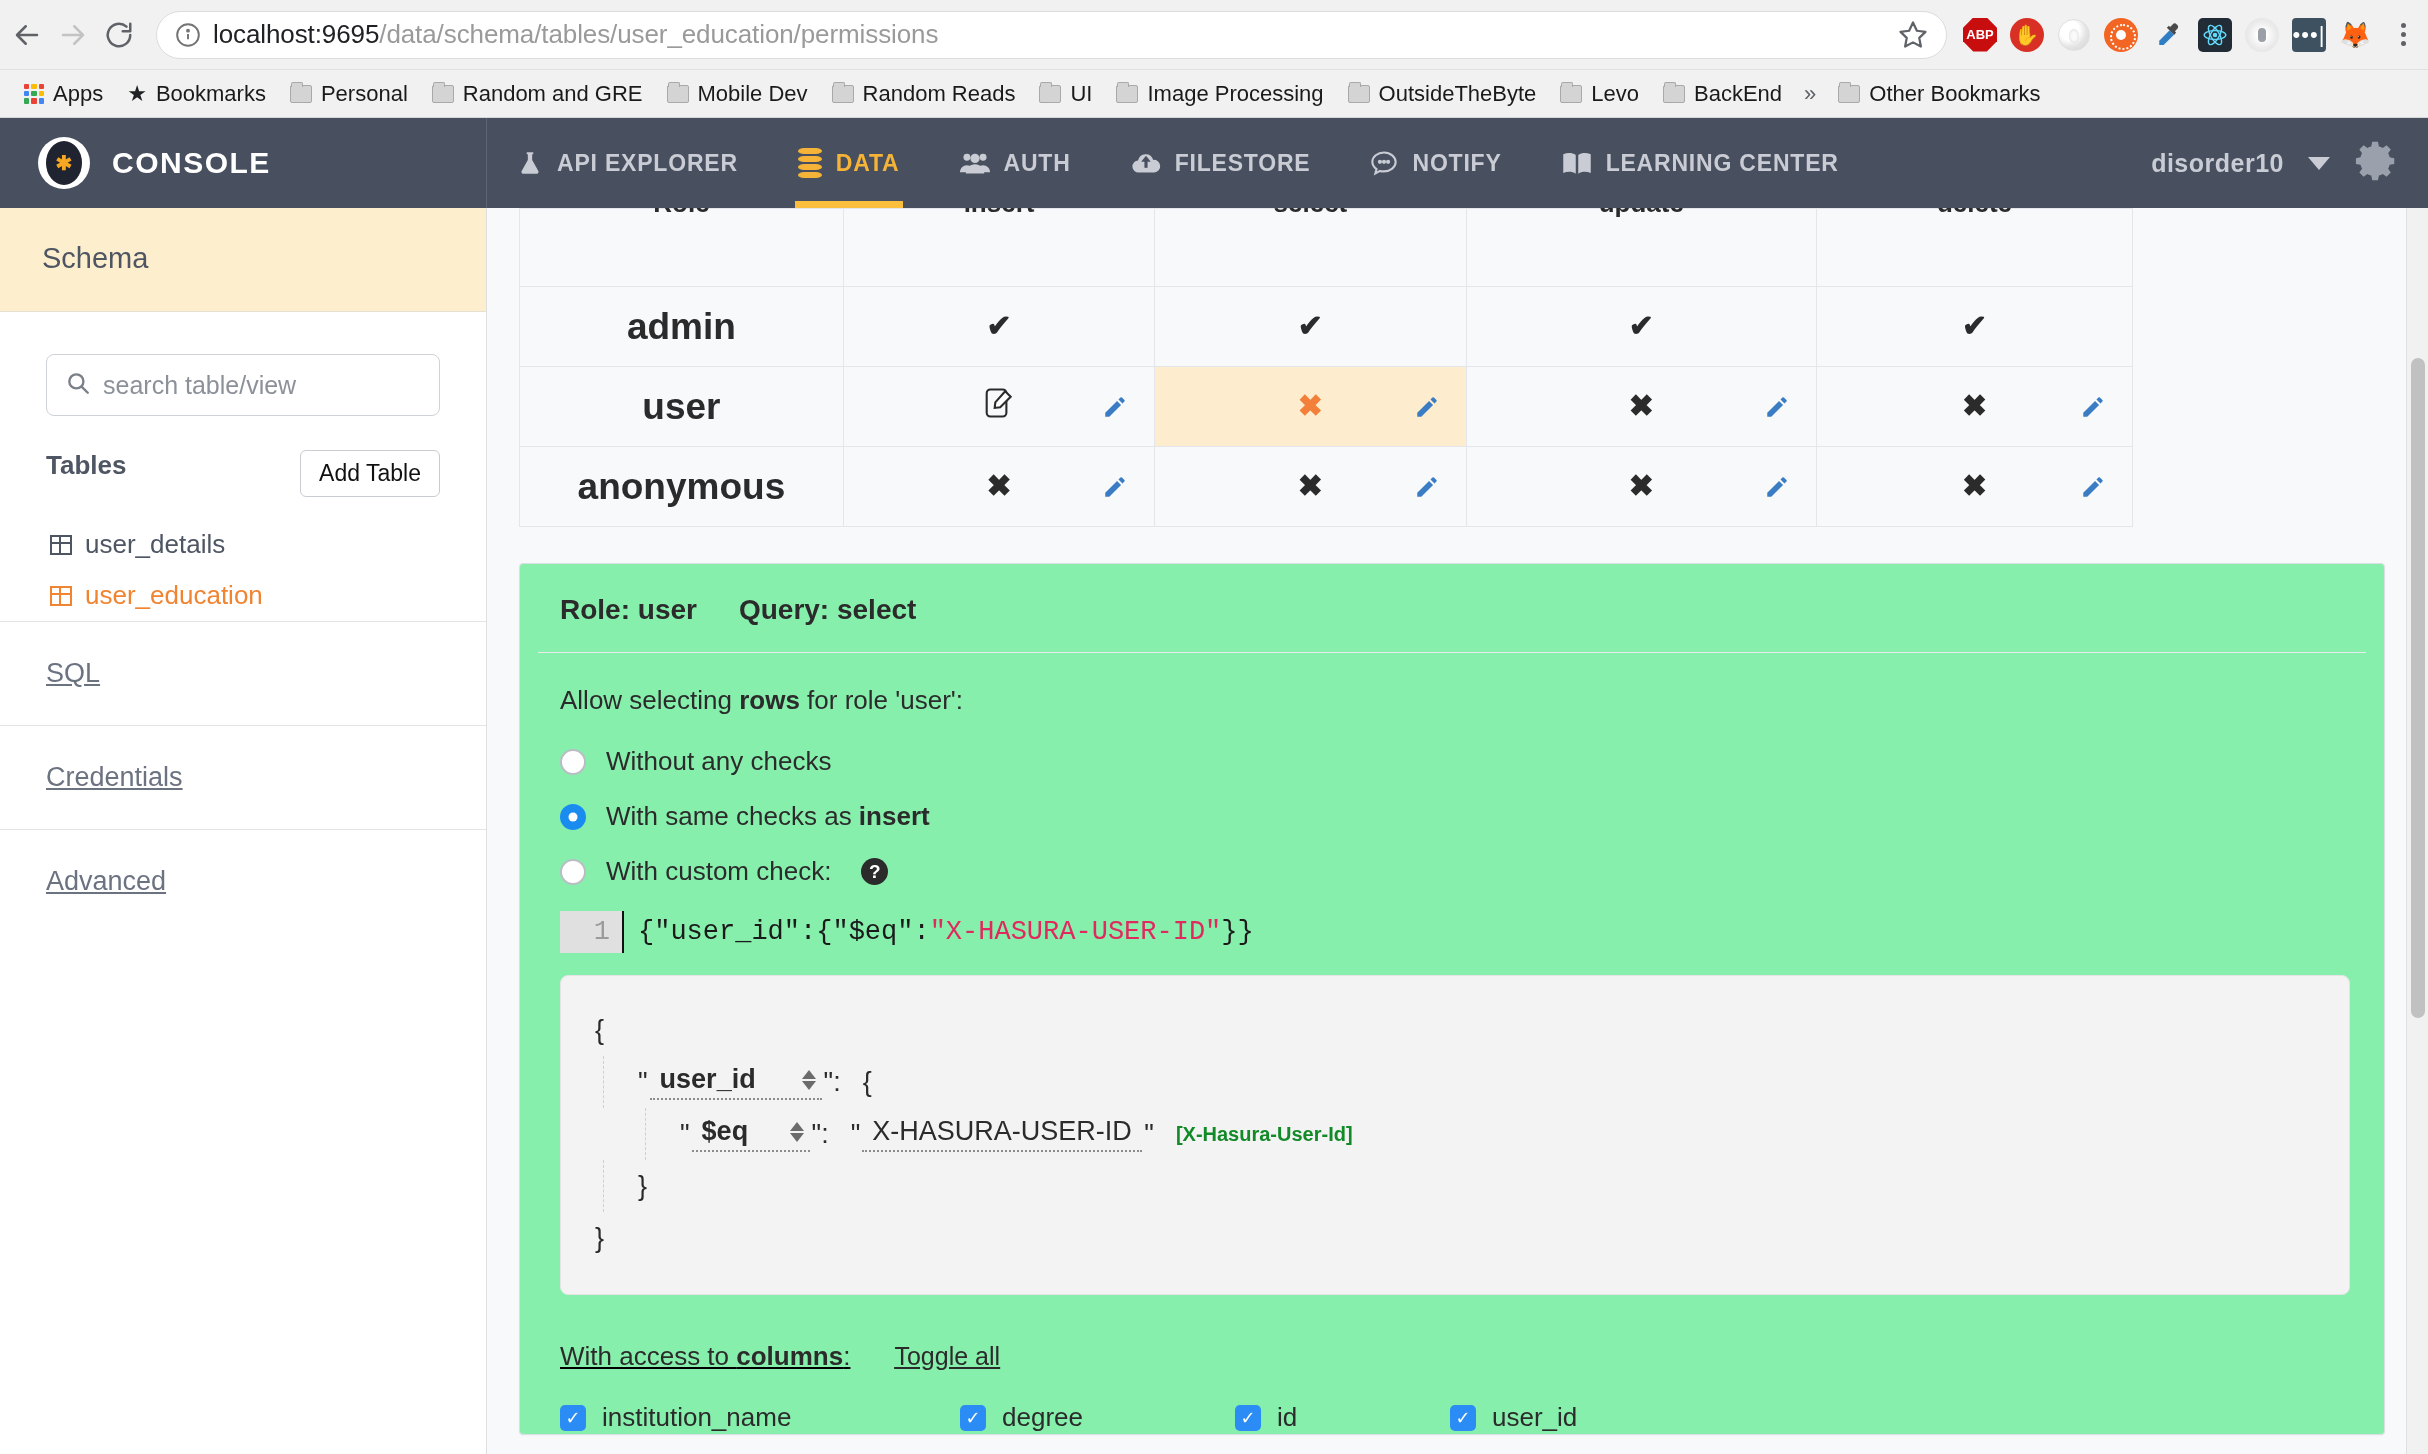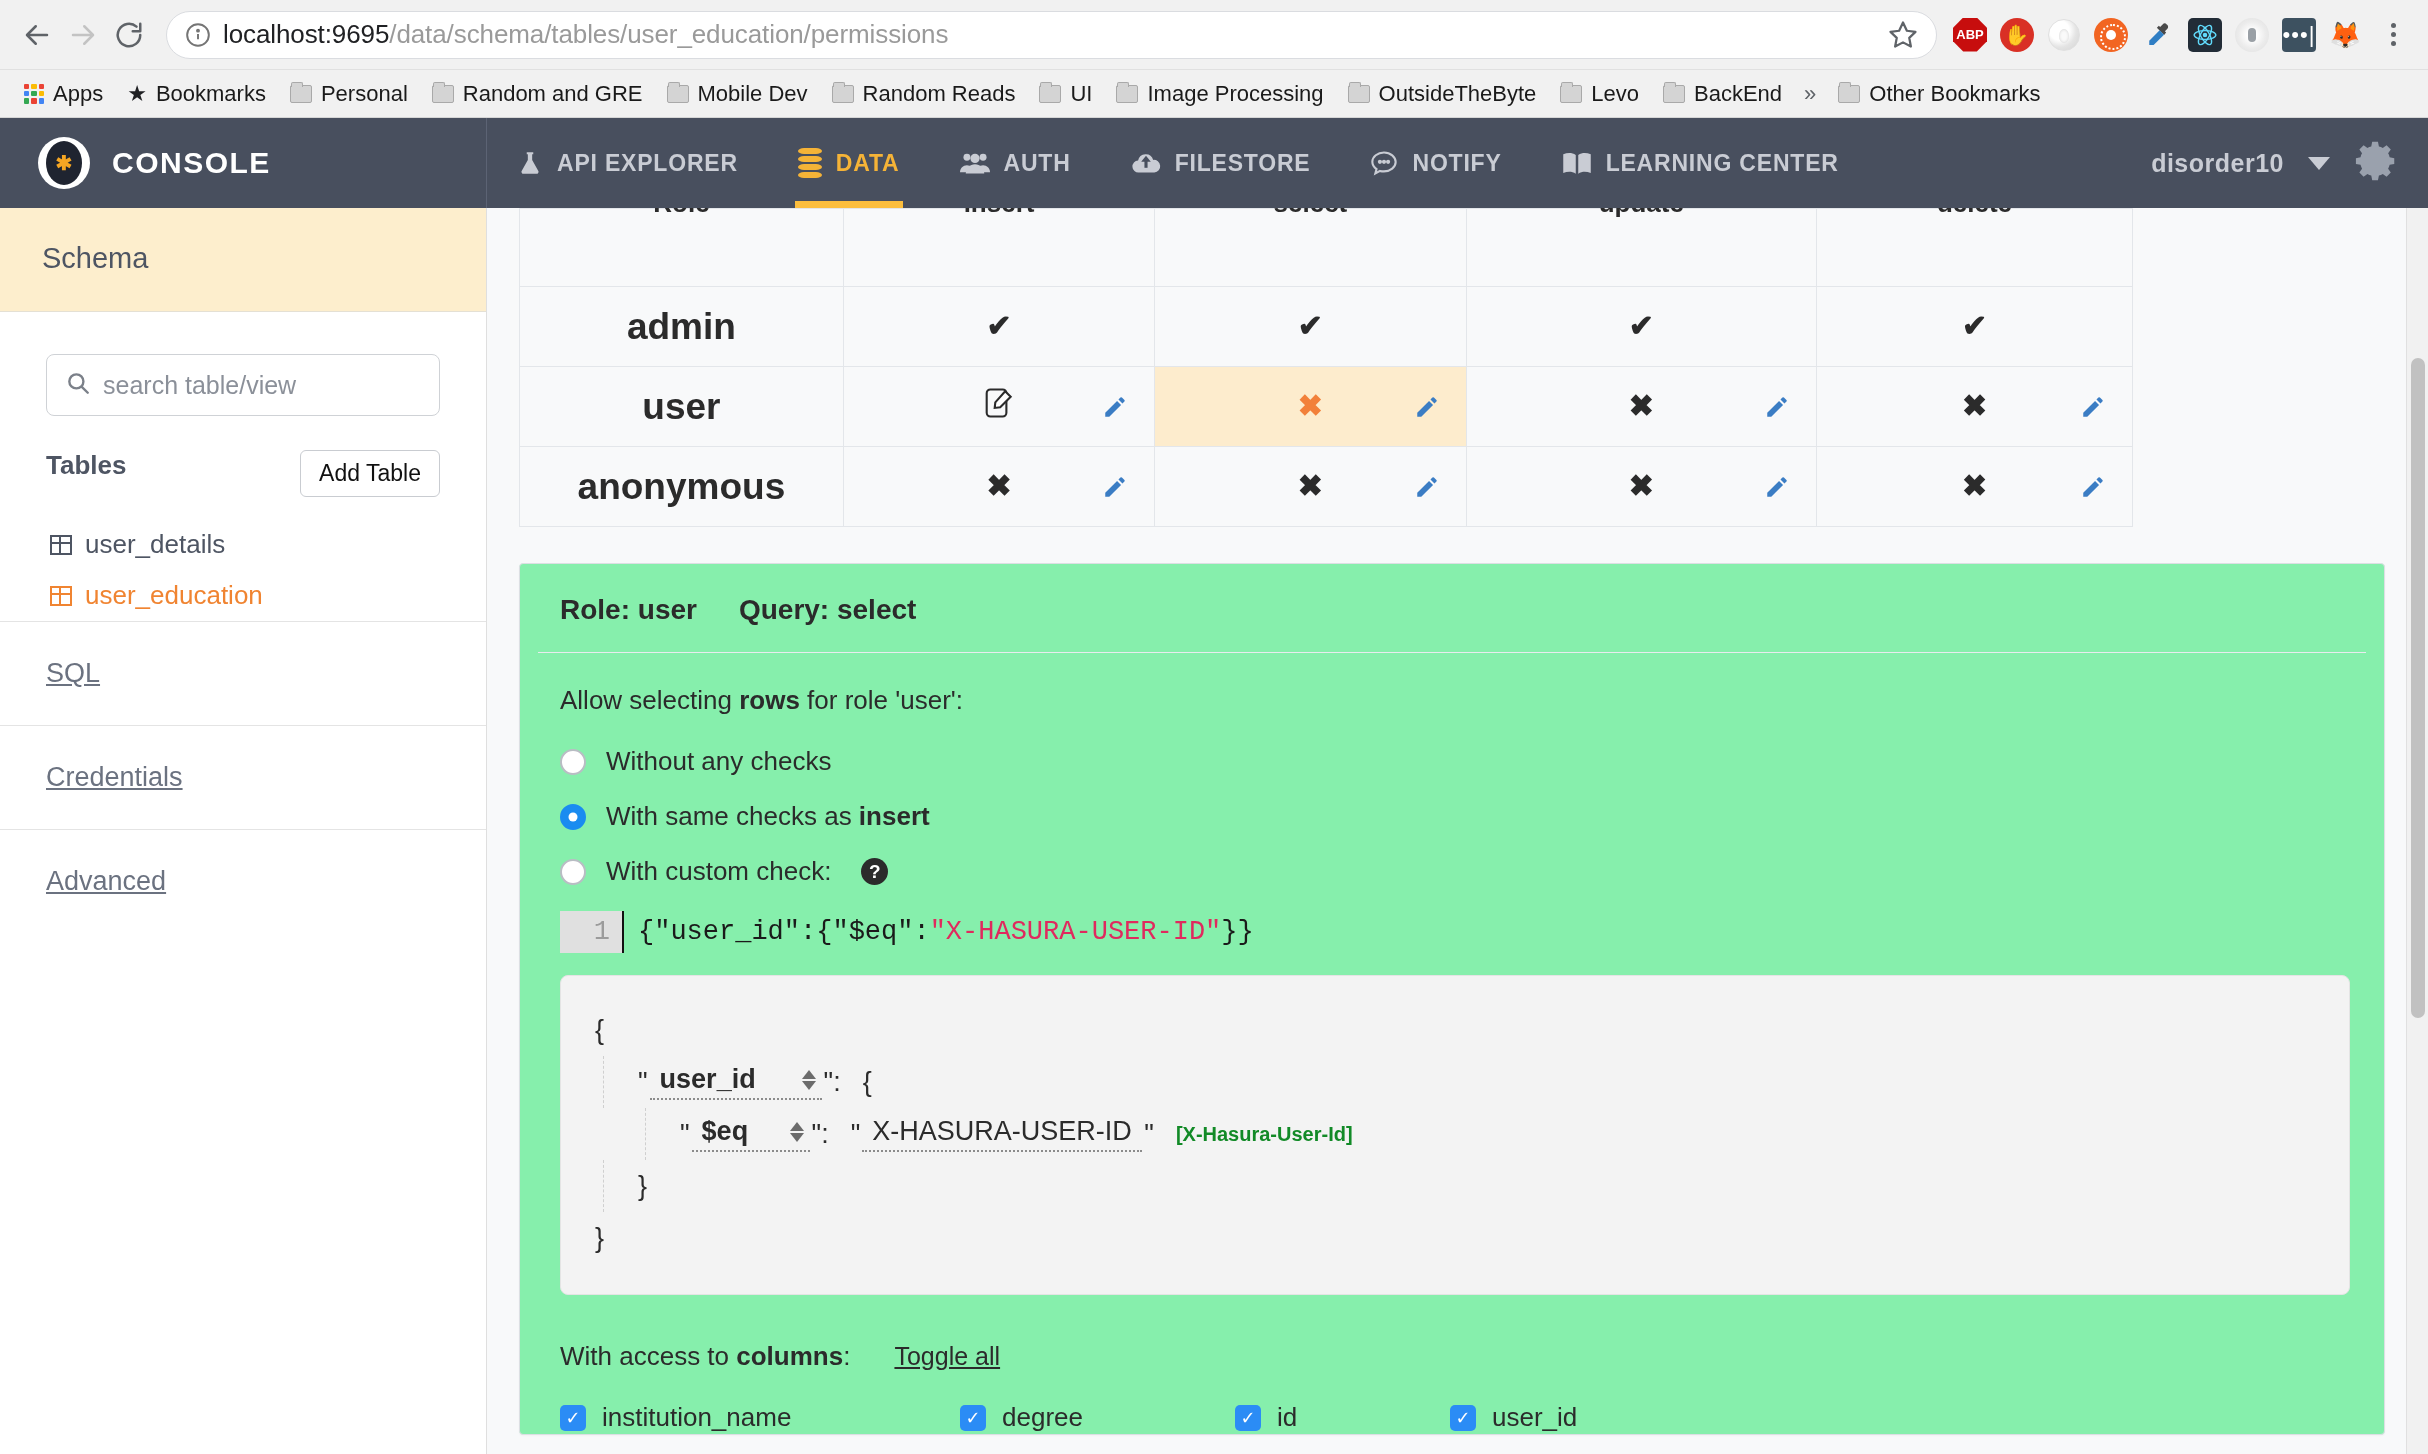--- a/index.html
+++ b/index.html
@@ -10,21 +10,21 @@
     overflow: hidden;
   }
 
   
   .browser { width: 2428px; background: #f1f1f1; }
 
   .toolbar {
     height: 70px;
     display: flex;
     align-items: center;
-    padding: 0 14px;
+    padding: 0 4px;
     background: #f1f1f1;
     border-bottom: 1px solid #e0e0e0;
   }
   .nav-btn {
     width: 46px; height: 46px;
     display: flex; align-items: center; justify-content: center;
     color: #5f6368;
     flex: 0 0 auto;
   }
   .nav-btn.disabled { color: #c3c3c3; }
@@ -409,21 +409,21 @@
   .jfield-text.norm { font-weight: normal; }
   .spin { display:flex; flex-direction:column; gap:2px; margin-left:auto; padding-left: 18px; }
   .spin i { width:0;height:0;border-left:7px solid transparent;border-right:7px solid transparent; display:block; }
   .spin .up { border-bottom: 9px solid #6b6b6b; }
   .spin .dn { border-top: 9px solid #6b6b6b; }
   .q { color:#2b2b2b; }
   .jhint { color:#128a27; font-size:20px; font-weight:bold; margin-left: 22px; }
   .jbrace { color:#2b2b2b; }
 
   
-  .cols-head { display:flex; align-items:center; gap:44px; margin: 46px 0 0 0; }
+  .cols-head { display:flex; align-items:center; gap:44px; margin: 46px 0 0 0; text-decoration: underline; }
   .cols-label { font-size: 26px; color:#2b2b2b; }
   .cols-label b { font-weight:bold; }
   .toggle-all { font-size:25px; color:#2b2b2b; text-decoration: underline; }
   .cols-row { display:flex; align-items:center; margin-top: 30px; }
   .col-item { display:flex; align-items:center; gap:16px; }
   .chk {
     width: 26px; height: 26px; border-radius: 5px; background:#2b8cf5;
     display:flex; align-items:center; justify-content:center;
     color:#fff; font-size:18px; line-height:1; flex:0 0 auto;
   }

